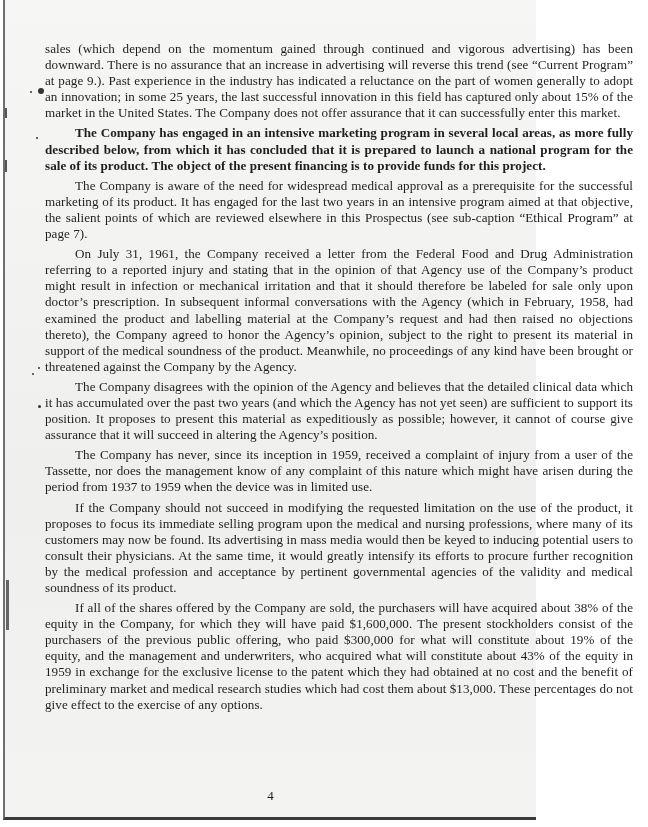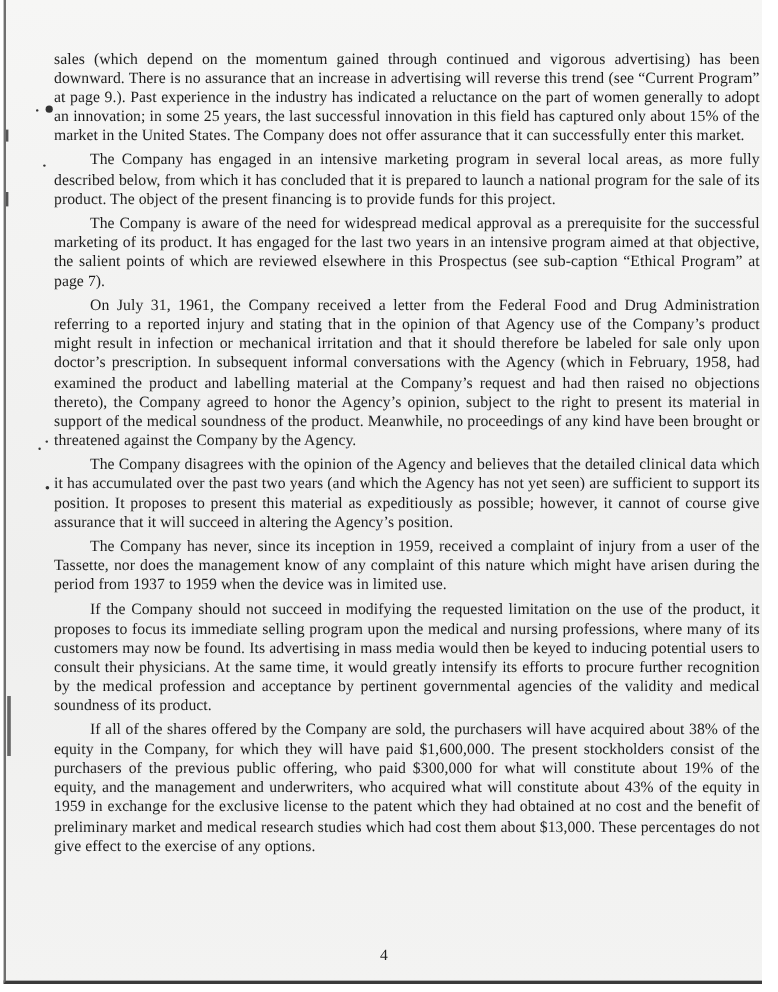--- a/index.html
+++ b/index.html
@@ -10,21 +10,21 @@
     body {
       width: 648px;
       height: 827px;
       overflow: hidden;
       position: relative;
     }
     .page {
       position: absolute;
       left: 3px;
       top: 0;
-      width: 632px;
+      width: 533px;
       height: 820px;
       background: #f2f2f1;
       border-left: 2px solid #6f6f6f;
       border-bottom: 3px solid #3a3a3a;
       box-sizing: border-box;
     }
     .page::before {
       content: "";
       position: absolute;
       left: 0; top: 0; right: 0; bottom: 0;
@@ -45,21 +45,21 @@
       letter-spacing: 0.05px;
     }
     .body-text p {
       margin: 0 0 4px 0;
       text-indent: 30px;
     }
     .body-text p.cont {
       text-indent: 0;
     }
     .body-text p.bold {
-      font-weight: normal;
+      font-weight: bold;
     }
     .page-number {
       position: absolute;
       left: 0;
       right: 0;
       top: 788px;
       text-align: center;
       z-index: 1;
       font-family: "Liberation Serif", "DejaVu Serif", serif;
       font-size: 13px;

